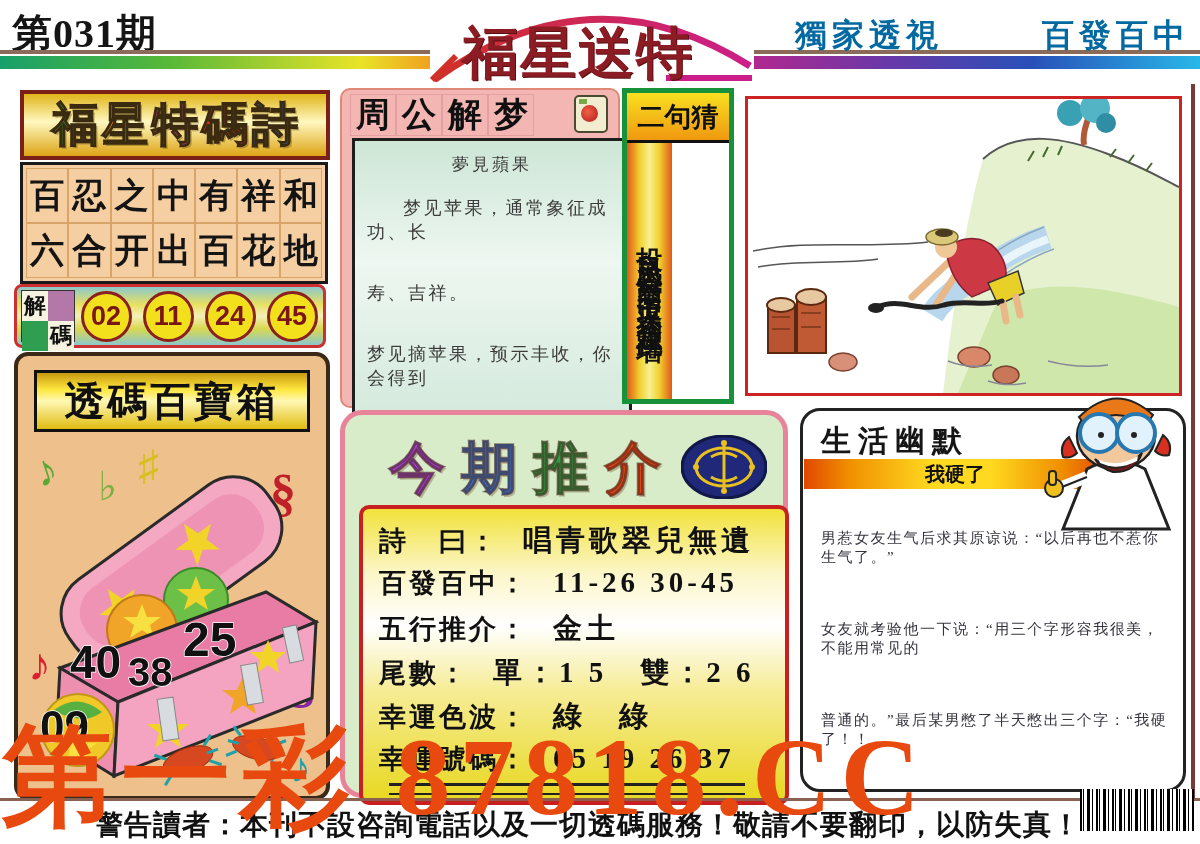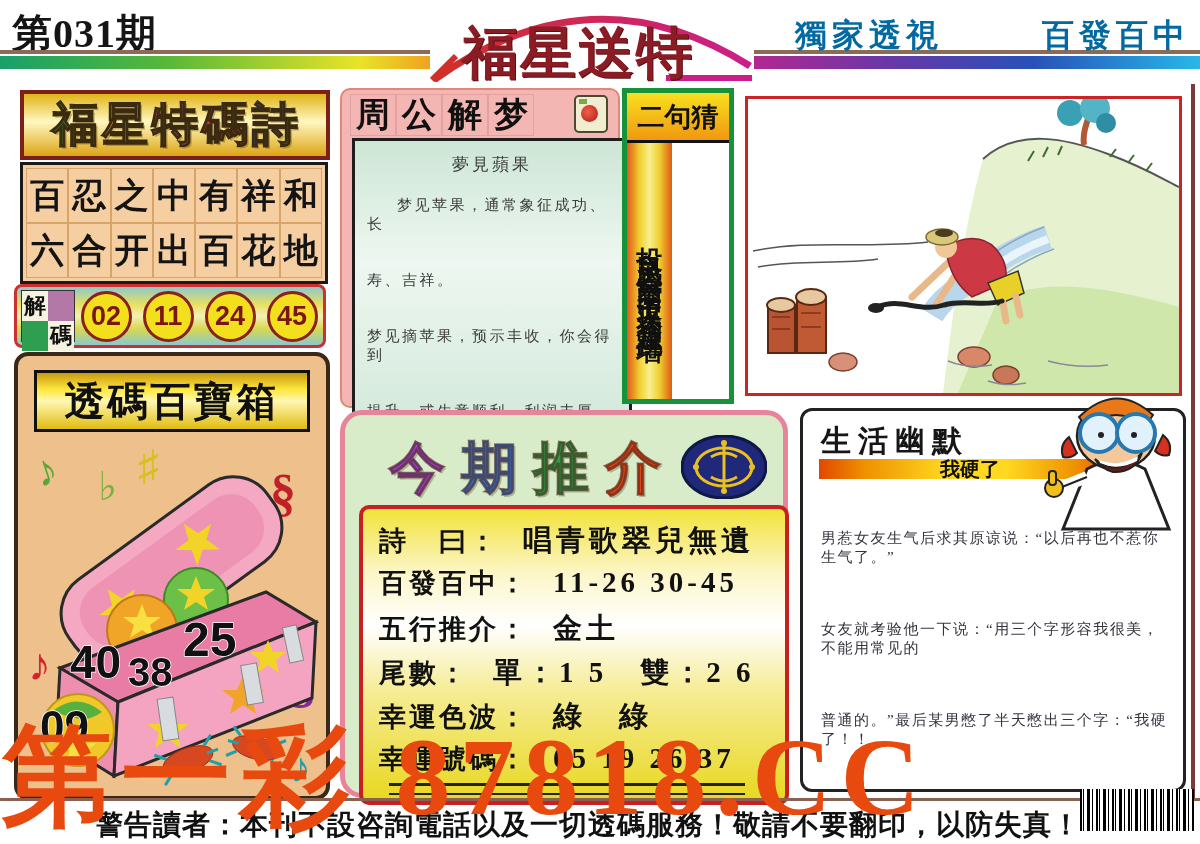--- a/index.html
+++ b/index.html
@@ -66,21 +66,21 @@
   .dream-stamp{right:10px;top:5px;width:30px;height:34px;background:#f2ecd0;border:2px solid #4a4a30;
     border-radius:5px;}
   .dream-stamp i{position:absolute;left:5px;top:8px;width:17px;height:17px;border-radius:50%;
     background:radial-gradient(circle at 40% 40%,#f06048,#b01818);}
   .dream-stamp b{position:absolute;left:3px;top:2px;width:8px;height:5px;background:#7aa848;}
   .dream-inner{left:10px;top:48px;width:250px;height:254px;border:3px solid #1e1e1e;
     background:linear-gradient(180deg,#cde6d6,#eef7f1 45%,#d5ead d);
     background:linear-gradient(180deg,#cde6d6,#eef7f1 45%,#d5eadd);
     padding:8px 12px;color:#3c3c3c;font-family:"Liberation Serif",serif;}
   .dream-sub{text-align:center;font-size:17px;letter-spacing:3px;margin:4px 0 20px;color:#3a3a3a;}
-  .dream-line{font-size:15px;letter-spacing:2.5px;margin-bottom:37px;}
+  .dream-line{font-size:18px;letter-spacing:2.5px;margin-bottom:37px;}
   .dream-line.first{text-indent:2em;margin-bottom:37px;}
 
   .twophrase-box{left:622px;top:88px;width:112px;height:316px;border:5px solid #18923a;background:#fff;
     box-sizing:border-box;}
   .tp-header{height:47px;background:linear-gradient(180deg,#f8e020,#f09810);border-bottom:3px solid #111;
     display:flex;align-items:center;justify-content:center;font-size:27px;font-weight:900;color:#101010;}
   .tp-body{height:256px;background:linear-gradient(90deg,#e05818,#f0d030 28%,#f8f090 50%,#f0d030 72%,#e05818);
     writing-mode:vertical-rl;text-orientation:upright;display:flex;justify-content:center;
     padding-top:8px;box-sizing:border-box;}
   .tp-col{display:block;font-size:26px;font-weight:900;color:#101010;letter-spacing:7px;
@@ -99,23 +99,23 @@
     background:linear-gradient(180deg,#f2e23a,#fcf6c8 22%,#ffffff 40%,#f6ec96 62%,#e8d820 100%);
     padding:12px 0 0 16px;box-sizing:content-box;}
   .rec-row{display:flex;align-items:baseline;height:44px;color:#111;
     font-family:"Liberation Serif",serif;font-weight:900;gap:10px;}
   .rec-label{font-size:27px;letter-spacing:3px;}
   .rec-value{font-size:29px;margin-left:14px;letter-spacing:4px;}
   .rec-underline{left:44px;top:368px;width:356px;height:7px;border-top:3px solid #222;
     border-bottom:2px solid #222;}
 
   .humor-box{left:800px;top:408px;width:386px;height:384px;background:#fff;border:3px solid #222;
-    border-radius:12px;box-sizing:border-box;}
+    border-radius:20px;box-sizing:border-box;}
   .humor-title{left:18px;top:10px;font-size:30px;font-weight:900;letter-spacing:7px;color:#161616;}
-  .humor-banner{left:16px;top:48px;width:302px;height:20px;
+  .humor-banner{left:1px;top:48px;width:302px;height:30px;
     background:linear-gradient(90deg,#e04800,#f09000 15%,#ffd820 42%,#ffd820 62%,#f09000 85%,#e04800);
     display:flex;align-items:center;justify-content:center;font-size:20px;font-weight:900;color:#101010;}
   .humor-lines{left:18px;top:118px;width:350px;}
   .humor-line{font-size:15px;color:#34343e;letter-spacing:1.5px;margin-bottom:53px;
     font-family:"Liberation Serif",serif;}
   .humor-char{right:-8px;top:-20px;width:150px;height:140px;}
 
   
   .right-line{left:1191px;top:84px;width:4px;height:714px;background:#7a3a3a;}
   .bottom-line{left:0;top:798px;width:1200px;height:3px;background:#8a6050;}

